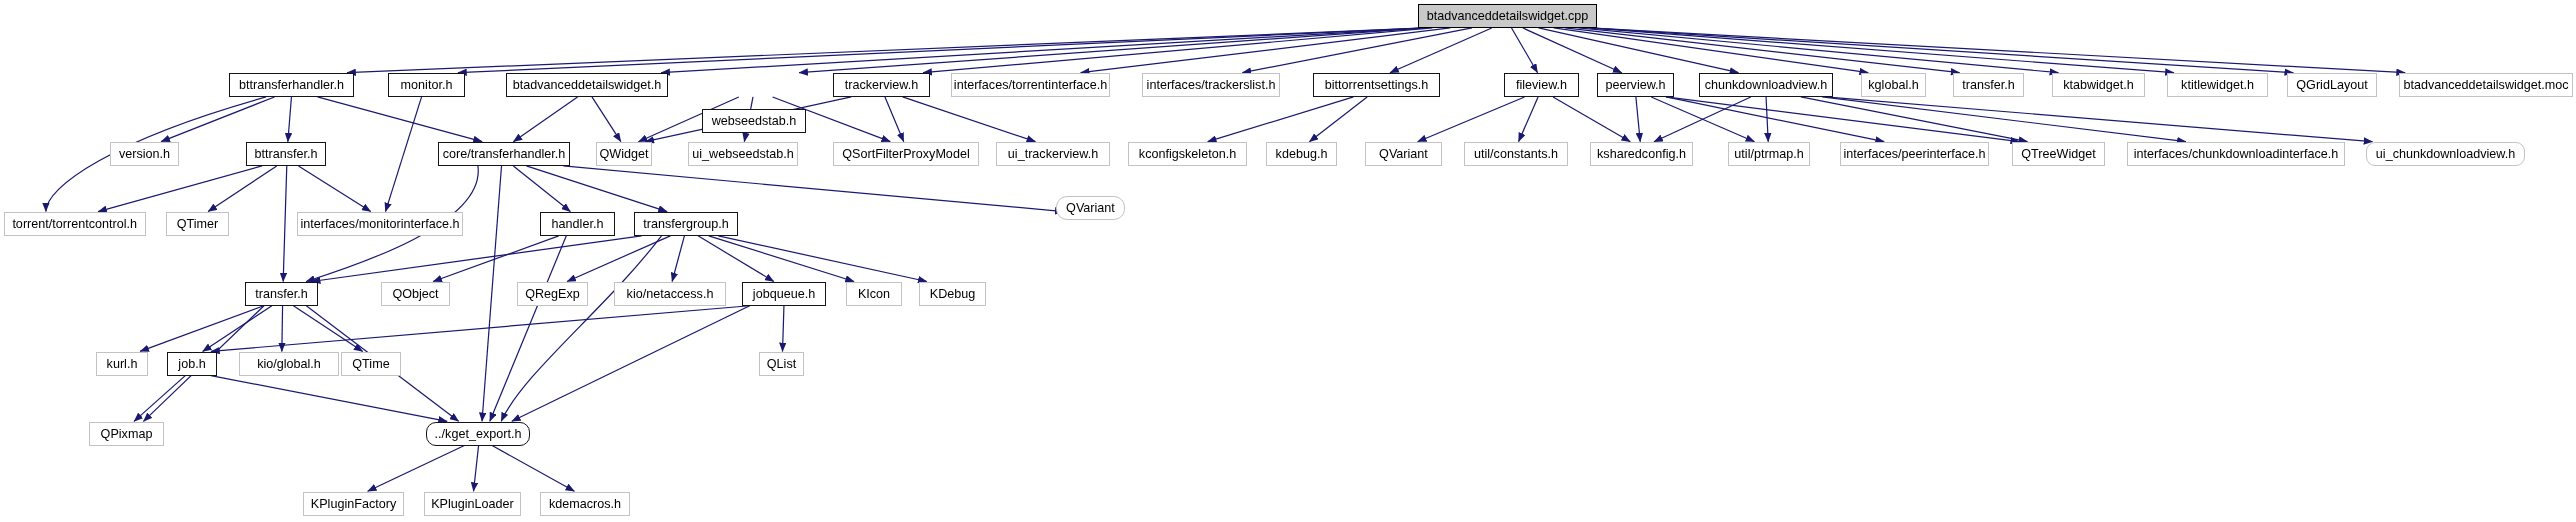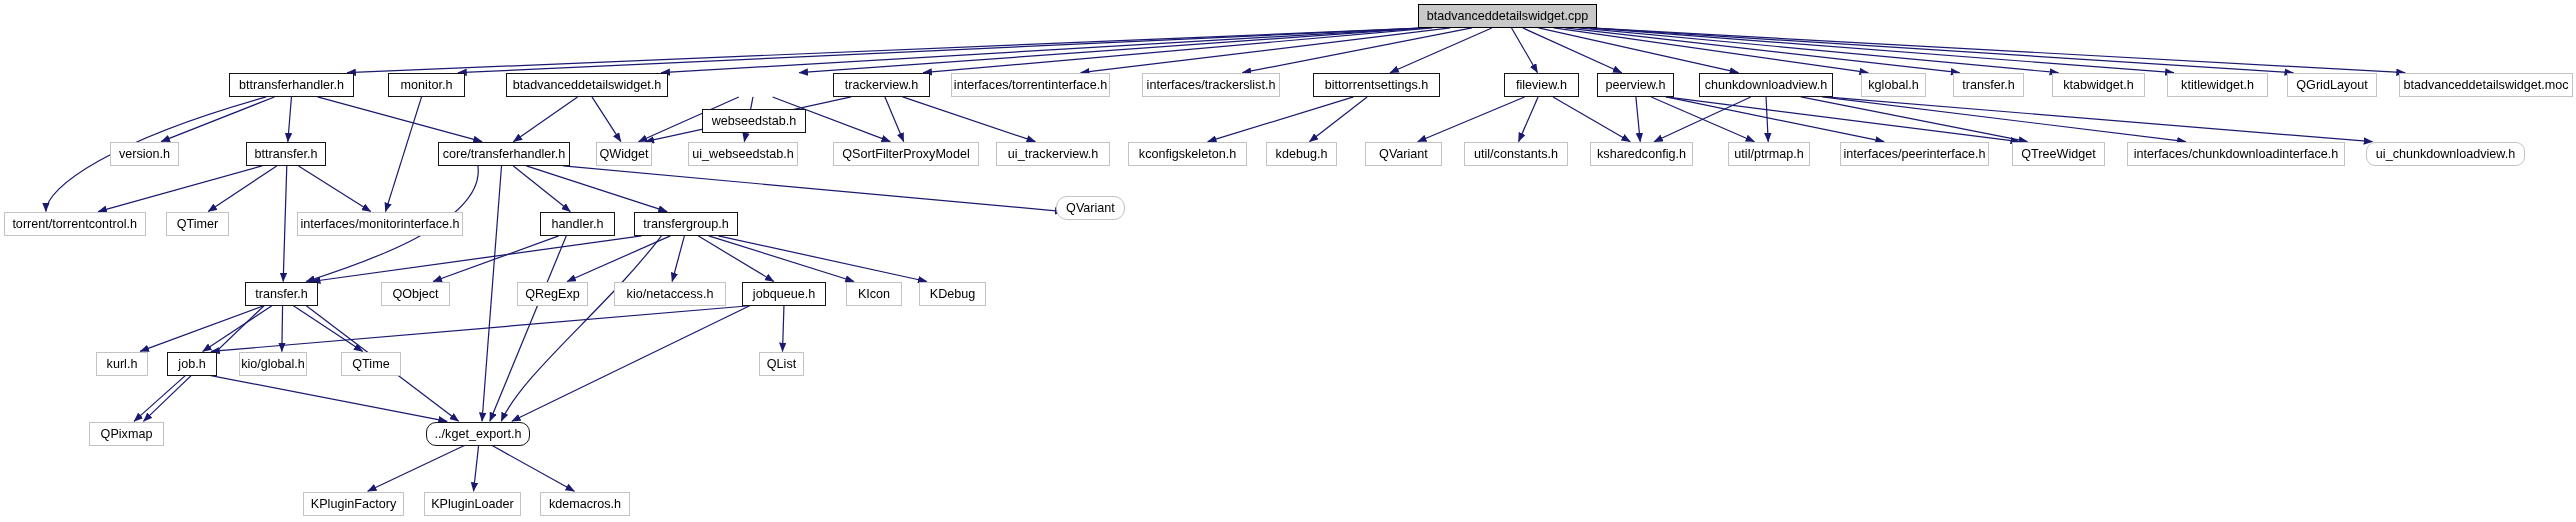--- a/index.html
+++ b/index.html
@@ -146,21 +146,21 @@
       <div class="node ext" style="left: 1056px; top: 196px; width: 69px; border-radius: 11px;">QVariant</div>
       <div class="node linked" style="left: 245px; top: 282px; width: 73px;">transfer.h</div>
       <div class="node ext" style="left: 381px; top: 282px; width: 69px;">QObject</div>
       <div class="node ext" style="left: 517px; top: 282px; width: 71px;">QRegExp</div>
       <div class="node ext" style="left: 614px; top: 282px; width: 112px;">kio/netaccess.h</div>
       <div class="node linked" style="left: 742px; top: 282px; width: 84px;">jobqueue.h</div>
       <div class="node ext" style="left: 846px; top: 282px; width: 56px;">KIcon</div>
       <div class="node ext" style="left: 919px; top: 282px; width: 67px;">KDebug</div>
       <div class="node ext" style="left: 96px; top: 352px; width: 52px;">kurl.h</div>
       <div class="node linked" style="left: 167px; top: 352px; width: 50px;">job.h</div>
-      <div class="node ext" style="left: 239px; top: 352px; width: 68px;">kio/global.h</div>
+      <div class="node ext" style="left: 239px; top: 352px; width: 100px;">kio/global.h</div>
       <div class="node ext" style="left: 341px; top: 352px; width: 60px;">QTime</div>
       <div class="node ext" style="left: 759px; top: 352px; width: 45px; text-align: right;">QList</div>
       <div class="node ext" style="left: 89px; top: 422px; width: 75px;">QPixmap</div>
       <div class="node linked" style="left: 426px; top: 422px; width: 104px; border-radius: 10px;">../kget_export.h</div>
       <div class="node ext" style="left: 303px; top: 492px; width: 101px;">KPluginFactory</div>
       <div class="node ext" style="left: 424px; top: 492px; width: 97px;">KPluginLoader</div>
       <div class="node ext" style="left: 540px; top: 492px; width: 90px;">kdemacros.h</div>
     </div>
 </div>
 

